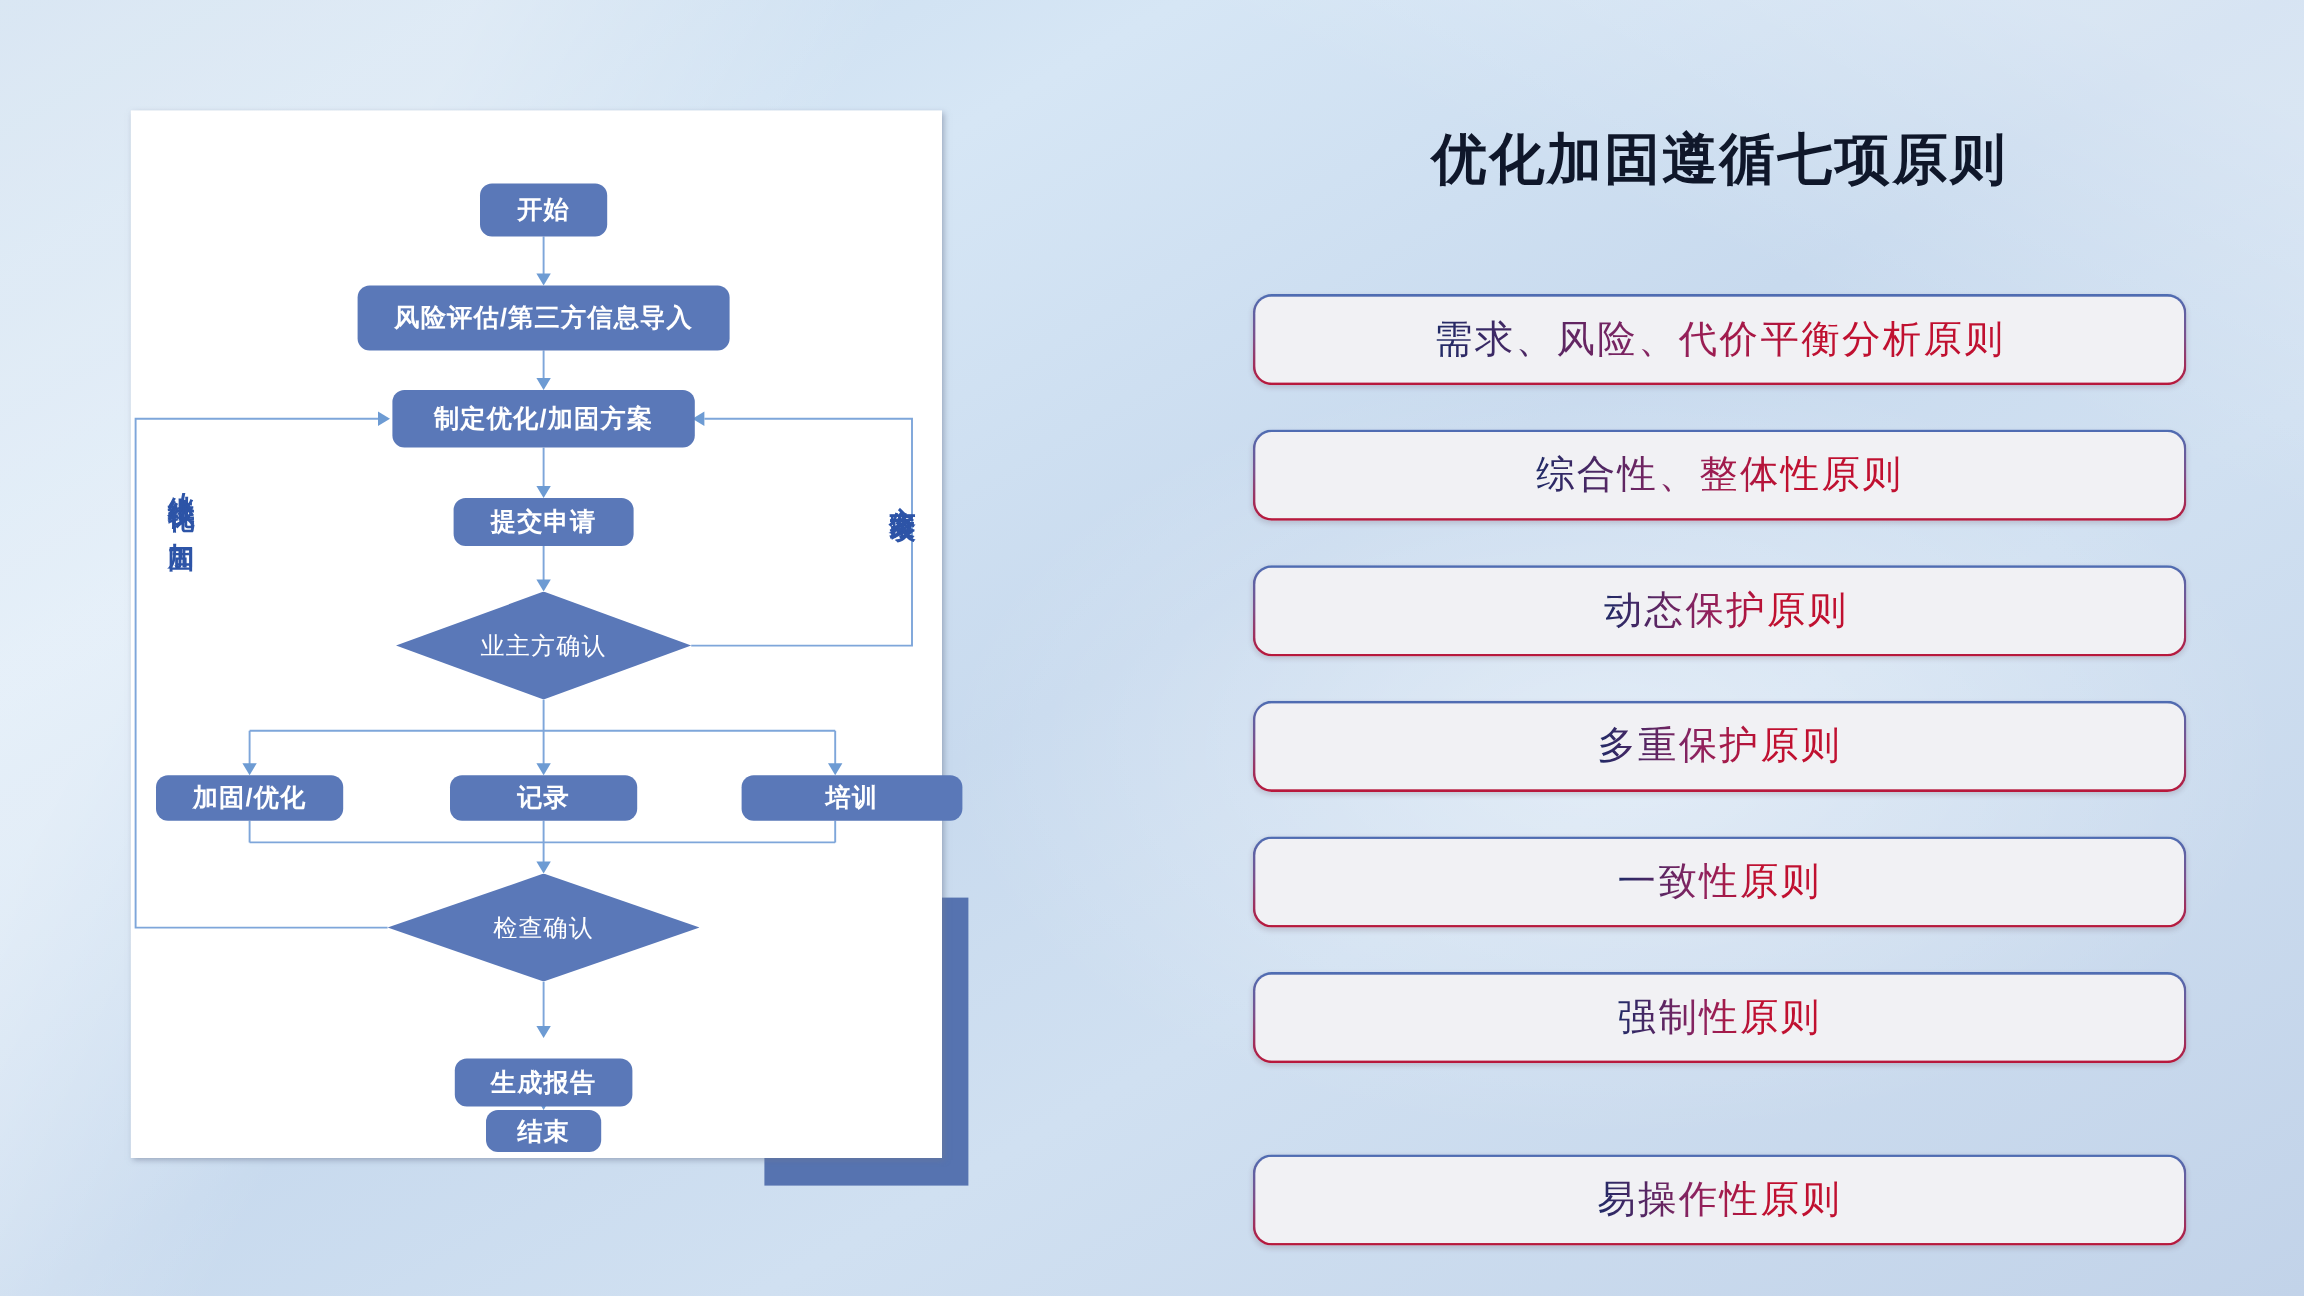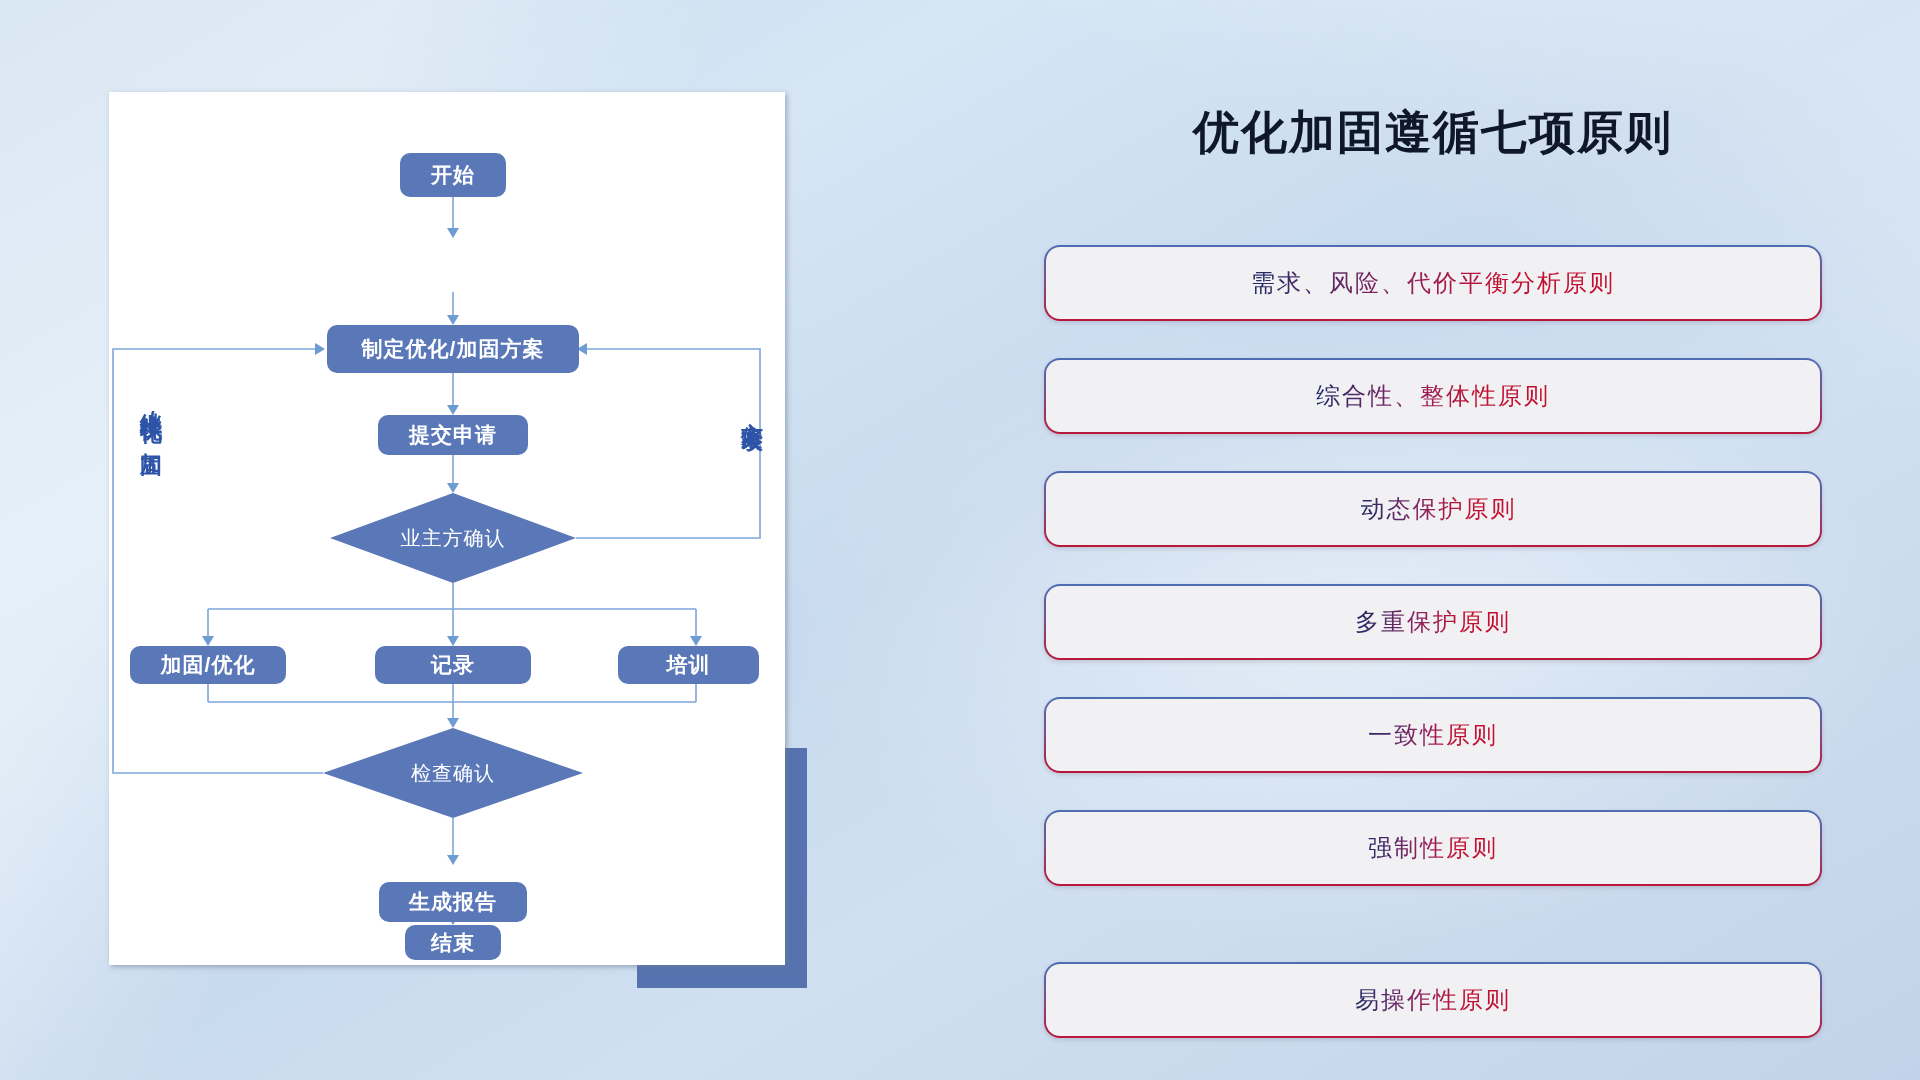--- a/index.html
+++ b/index.html
@@ -51,21 +51,21 @@
   .principle {
     position:absolute; left:0; width:778px; height:76px;
     border:2.5px solid transparent; border-radius:16px;
     background:
       linear-gradient(#f1f1f4,#f1f1f4) padding-box,
       linear-gradient(180deg,#4e6db3 0%, #7c4f8a 48%, #b9173a 100%) border-box;
     display:flex; align-items:center; justify-content:center;
     box-shadow:0 2px 4px rgba(90,60,80,.18);
   }
   .principle span {
-    font-size:24px; font-weight:500; letter-spacing:2px; white-space:nowrap;
+    font-size:32px; font-weight:500; letter-spacing:2px; white-space:nowrap;
     background:linear-gradient(90deg,#1f2a66 0%, #8c2360 40%, #c01030 68%);
     -webkit-background-clip:text; background-clip:text; color:transparent;
   }
 </style>
 </head>
 <body>
 
 <div class="card-shadow-block"></div>
 
 <div class="card">
@@ -94,32 +94,33 @@
       <path d="M338 626 L350 626 L344 636 Z"></path>
       <path d="M338 763 L350 763 L344 773 Z"></path>
       <path d="M338 823 L350 823 L344 833 Z"></path>
       <path d="M206 251 L206 263 L216 257 Z"></path>
       <path d="M478 251 L478 263 L468 257 Z"></path>
     </g>
   </svg>
 
   <div class="flow-node" style="left:291px; top:61px; width:106px; height:44px;">开始</div>
 
+  <div class="flow-node" style="left:189px; top:146px; width:310px; height:54px;">风险评估/第三方信息导入</div>
 
   <div class="flow-node" style="left:218px; top:233px; width:252px; height:48px;">制定优化/加固方案</div>
 
   <div class="flow-node" style="left:269px; top:323px; width:150px; height:40px;">提交申请</div>
 
   <div class="flow-diamond" style="left:221px; top:401px; width:246px; height:90px;">业主方确认</div>
 
   <div class="flow-node" style="left:21px; top:554px; width:156px; height:38px;">加固/优化</div>
 
   <div class="flow-node" style="left:266px; top:554px; width:156px; height:38px;">记录</div>
 
-  <div class="flow-node" style="left:509px; top:554px; width:141px; height:38px;">培训</div>
+  <div class="flow-node" style="left:509px; top:554px; width:184px; height:38px;">培训</div>
 
   <div class="flow-diamond" style="left:214px; top:636px; width:260px; height:90px;">检查确认</div>
 
   <div class="flow-node" style="left:270px; top:790px; width:148px; height:40px;">生成报告</div>
 
   <div class="flow-node" style="left:296px; top:833px; width:96px; height:35px;">结束</div>
 
   <div class="edge-label" style="left:27px; top:303px;">继续优化/加固</div>
 
   <div class="edge-label" style="left:628px; top:312px;">方案修改</div>

